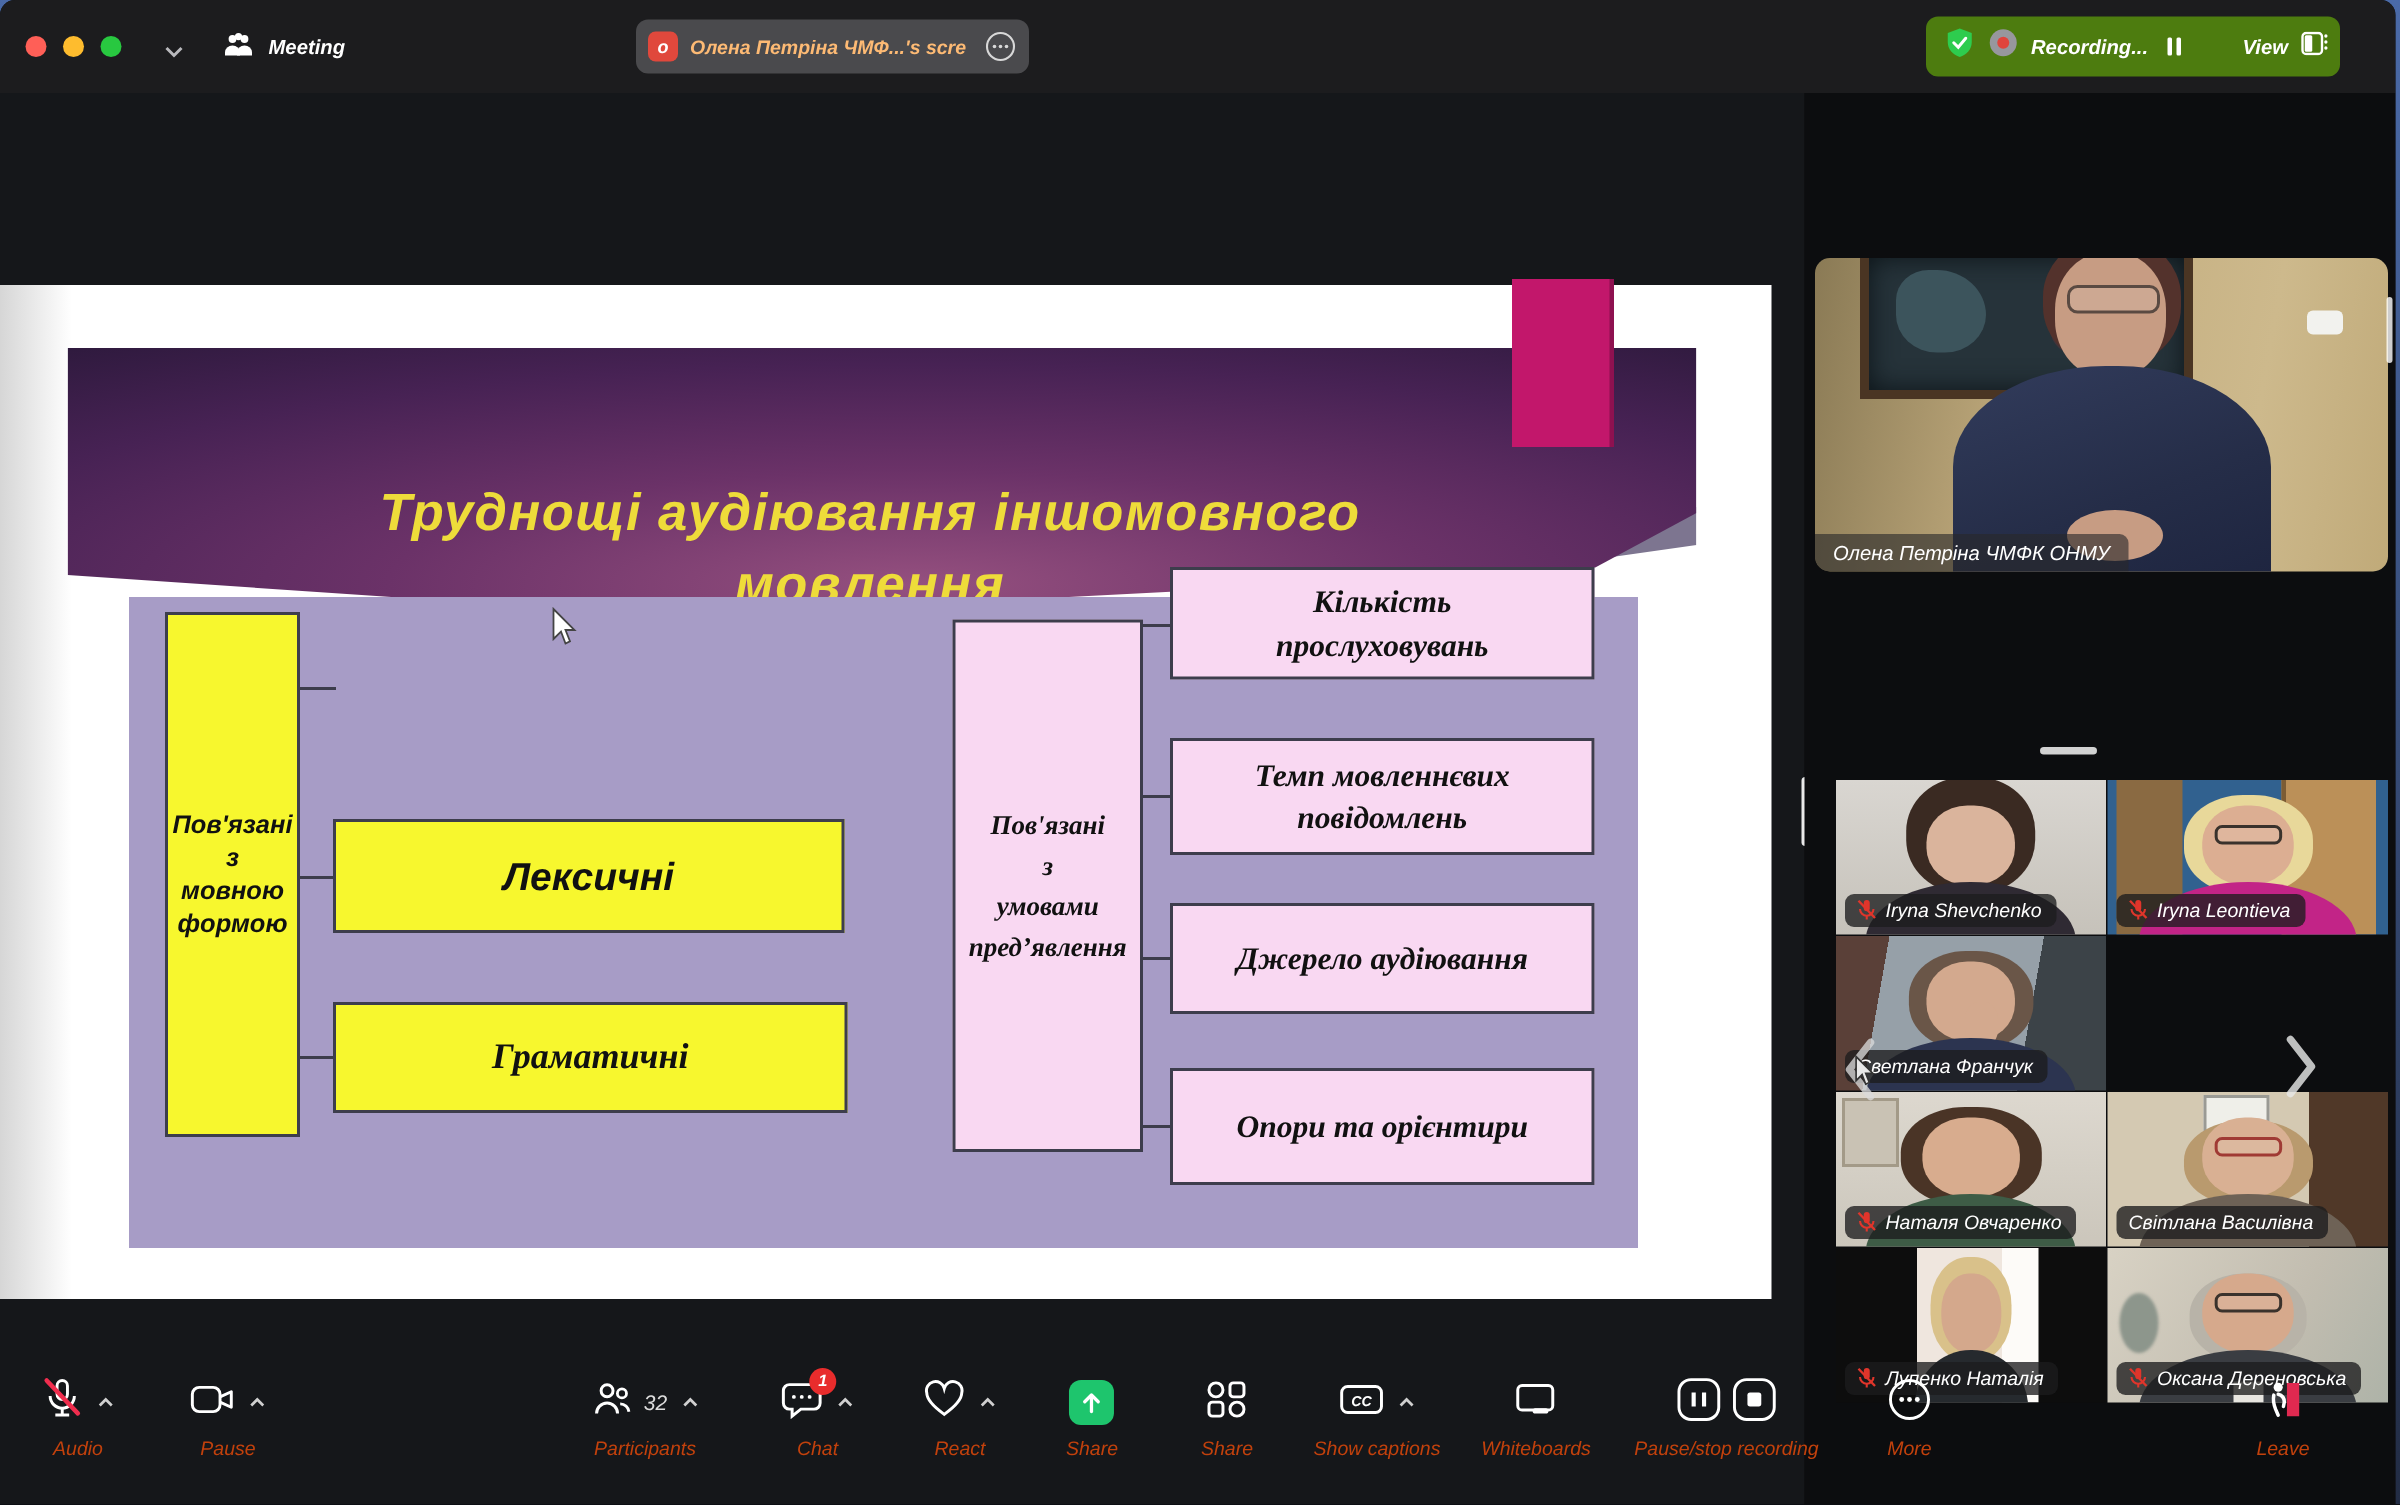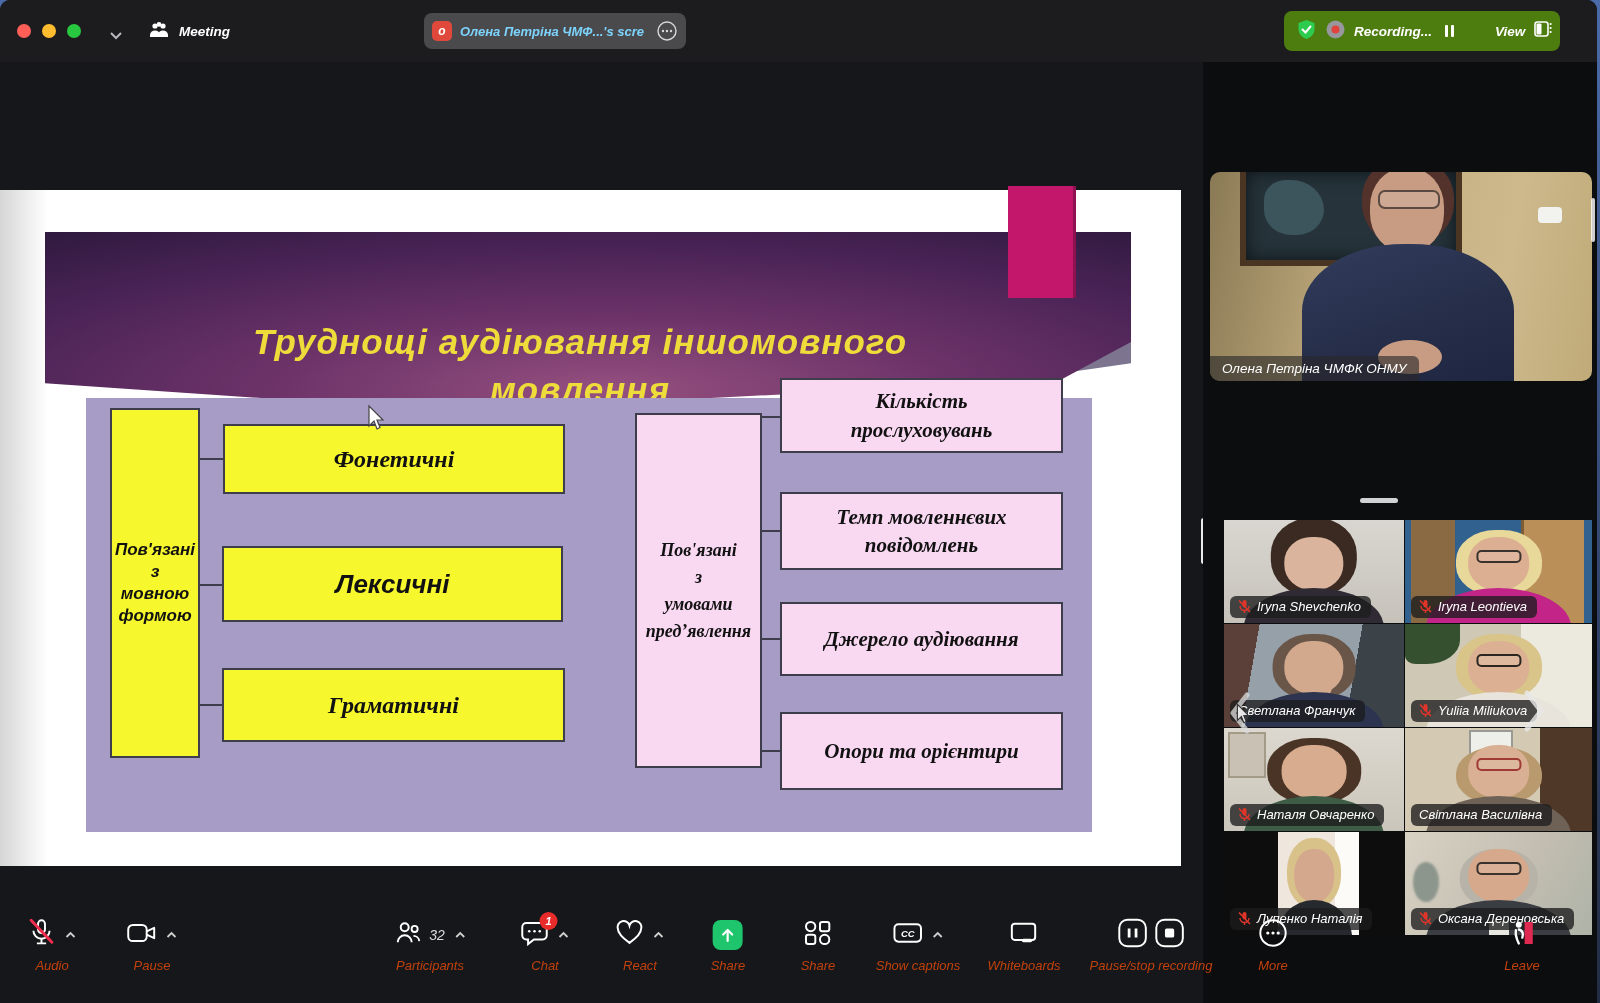--- a/index.html
+++ b/index.html
@@ -12,21 +12,21 @@
   #titlebar{position:absolute;left:0;top:0;width:100%;height:62px;background:#1c1c1e;}
   .light{position:absolute;top:24px;width:14px;height:14px;border-radius:50%;}
   .l-red{left:17px;background:#ff5f57;} .l-yel{left:42px;background:#febc2e;} .l-grn{left:67px;background:#28c840;}
   .tb-chev{position:absolute;left:109px;top:26px;color:#b9b9bd;}
   .meeting{position:absolute;left:148px;top:16px;display:flex;align-items:center;gap:9px;color:#fff;
     font-size:13.5px;font-weight:bold;height:30px;}
   .tab{position:absolute;left:424px;top:13px;width:262px;height:36px;background:#4a4a4d;border-radius:8px;
     display:flex;align-items:center;padding:0 8px;box-sizing:border-box;gap:8px;}
   .tab-badge{width:20px;height:20px;border-radius:5px;background:#e0483c;color:#fff;font-size:12px;font-weight:bold;
     display:flex;align-items:center;justify-content:center;flex:0 0 auto;}
-  .tab-title{color:#7dd3fc;font-size:13px;font-weight:bold;white-space:nowrap;overflow:hidden;flex:1;}
+  .tab-title{color:#fdba74;font-size:13px;font-weight:bold;white-space:nowrap;overflow:hidden;flex:1;}
   .tab-more{flex:0 0 auto;display:flex;align-items:center;}
   .rightpill{position:absolute;left:1284px;top:11px;width:276px;height:40px;background:#4d7c0f;border-radius:8px;
     display:flex;align-items:center;padding:0 12px;box-sizing:border-box;gap:9px;}
   .rec-label{color:#fff;font-size:13.5px;font-weight:bold;}
   .ppbar{display:inline-block;width:3px;height:12px;background:#fff;border-radius:1px;}
   .pausebtn{display:flex;gap:3px;margin-left:4px;}
   .stopbtn{width:11px;height:11px;background:#fff;border-radius:2.5px;margin-left:6px;}
   .vsep{width:1px;height:18px;background:#5c5c5e;margin:0 4px;}
   .view-label{color:#fff;font-size:13.5px;font-weight:bold;}
 
@@ -193,21 +193,20 @@
         <div class="stitle st1">Труднощі аудіювання іншомовного</div>
         <div class="stitle st2">мовлення</div>
       </div>
       <div class="magenta"></div>
       <div class="panel"></div>
 
       <div class="sbox ybox yroot pre">Пов'язані
 з
 мовною
 формою</div>
-      <div class="sbox ybox yb1 serif">Фонетичні</div>
       <div class="sbox ybox yb2">Лексичні</div>
       <div class="sbox ybox yb3 serif">Граматичні</div>
 
       <div class="sbox pbox proot serif pre">Пов'язані
 з
 умовами
 пред’явлення</div>
       <div class="sbox pbox pb1 serif pre">Кількість
 прослуховувань</div>
       <div class="sbox pbox pb2 serif pre">Темп мовленнєвих
@@ -287,38 +286,20 @@
     <div class="tile" style="left:21px;top:562px;width:180px;height:103px;--wall:linear-gradient(100deg,#5a4038 0 18%,#96a0a8 18% 70%,#3c4348 70%);--hair:#6a5648;--skin:#d3a98e;--top:#2c3450;">
       <div class="hair"></div>
       <div class="head"></div>
       <div class="decor" style="left:48%;bottom:28%;width:22px;height:30px;border-radius:40%;background:#d3a98e;"></div>
       <div class="torso"></div>
       <div class="nametag">
         <span>Светлана Франчук</span>
       </div>
     </div>
 
-    <div class="tile" style="left:202px;top:562px;width:187px;height:103px;--wall:linear-gradient(90deg,#cfc8b4 0 62%,#eceade 62%);--hair:#d9c489;--skin:#dcb193;--top:#e8e4dc;">
-      <div class="decor" style="left:0;top:0;width:55px;height:40px;background:#35502e;border-radius:0 0 60% 20%;"></div>
-      <div class="hair"></div>
-      <div class="head"></div>
-      <div class="glasses" style="border-color:#2c2620;"></div>
-      <div class="torso"></div>
-      <div class="nametag">
-        <span class="tag-mic">
-              <svg width="13" height="15" viewBox="0 0 13 15">
-                <rect x="4.5" y="1" width="4" height="7.5" rx="2" fill="#e0352b"></rect>
-                <path d="M2 7a4.5 4.5 0 0 0 9 0" fill="none" stroke="#e0352b" stroke-width="1.4"></path>
-                <line x1="6.5" y1="11.5" x2="6.5" y2="14" stroke="#e0352b" stroke-width="1.4"></line>
-                <line x1="1" y1="1.5" x2="12" y2="13" stroke="#e0352b" stroke-width="1.6"></line>
-              </svg>
-            </span>
-        <span>Yuliia Miliukova</span>
-      </div>
-    </div>
 
     <div class="tile" style="left:21px;top:666px;width:180px;height:103px;--wall:linear-gradient(180deg,#ddd8cf,#cbc6bb);--hair:#4a3426;--skin:#d8ac8e;--top:#3e5c46;">
       <div class="decor" style="left:4px;top:4px;width:34px;height:42px;background:#c9c2b4;border:2px solid #a39a88;"></div>
       <div class="hair" style="width:52%;"></div>
       <div class="head" style="width:36%;"></div>
       <div class="torso"></div>
       <div class="nametag">
         <span class="tag-mic">
               <svg width="13" height="15" viewBox="0 0 13 15">
                 <rect x="4.5" y="1" width="4" height="7.5" rx="2" fill="#e0352b"></rect>

